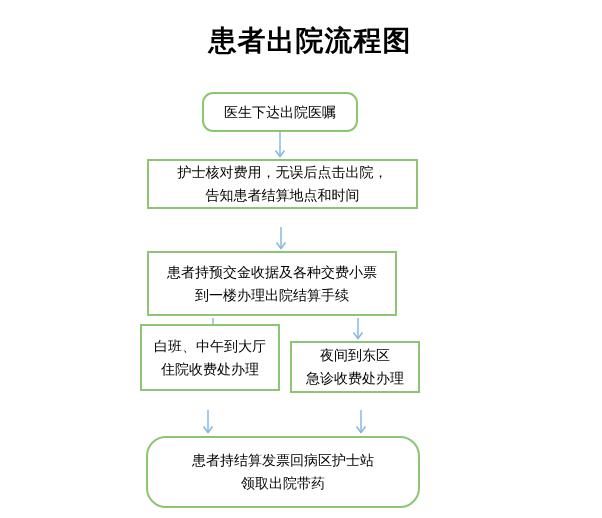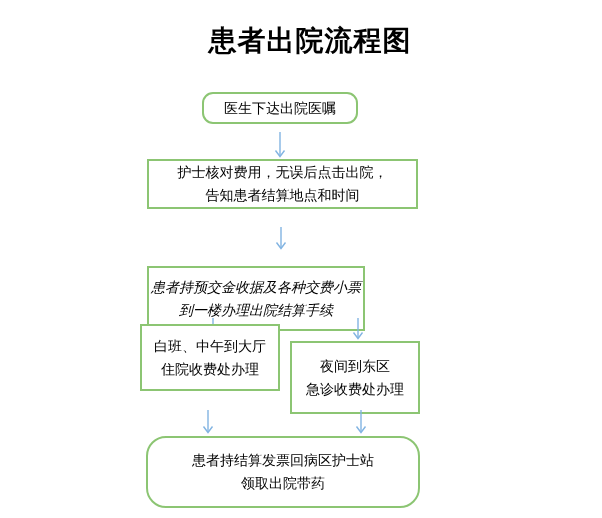--- a/index.html
+++ b/index.html
@@ -37,25 +37,25 @@
     justify-content: center;
     text-align: center;
     border: 2px solid var(--box-border, #8cc573);
     background: #ffffff;
     color: var(--text, #000000);
     font-size: 14px;
     line-height: 23px;
     white-space: pre-line;
   }
   .node.rounded { border-radius: 11px; }
-  #node-1 { left: 202px; top:  92px; width: 156px; height: 32px; }
+  #node-1 { left: 202px; top:  92px; width: 156px; height: 40px; }
   #node-2 { left: 147px; top: 159px; width: 271px; height: 50px; }
-  #node-3 { left: 147px; top: 266px; width: 218px; height: 65px; font-style: italic; }
+  #node-3 { left: 147px; top: 251px; width: 250px; height: 65px; }
   #node-4 { left: 140px; top: 324px; width: 140px; height: 67px; }
-  #node-5 { left: 290px; top: 341px; width: 130px; height: 73px; }
+  #node-5 { left: 290px; top: 341px; width: 130px; height: 52px; }
   #node-6 { left: 146px; top: 436px; width: 274px; height: 72px; border-radius: 20px; text-align: center; }
   .arrow {
     position: absolute;
     color: var(--arrow, #82b4e2);
   }
   .arrow svg { display: block; }
   #arrow-1 { left: 273px; top: 132px; }
   #arrow-2 { left: 274px; top: 227px; }
   #arrow-3 { left: 206px; top: 318px; }
   #arrow-4 { left: 351px; top: 318px; }

